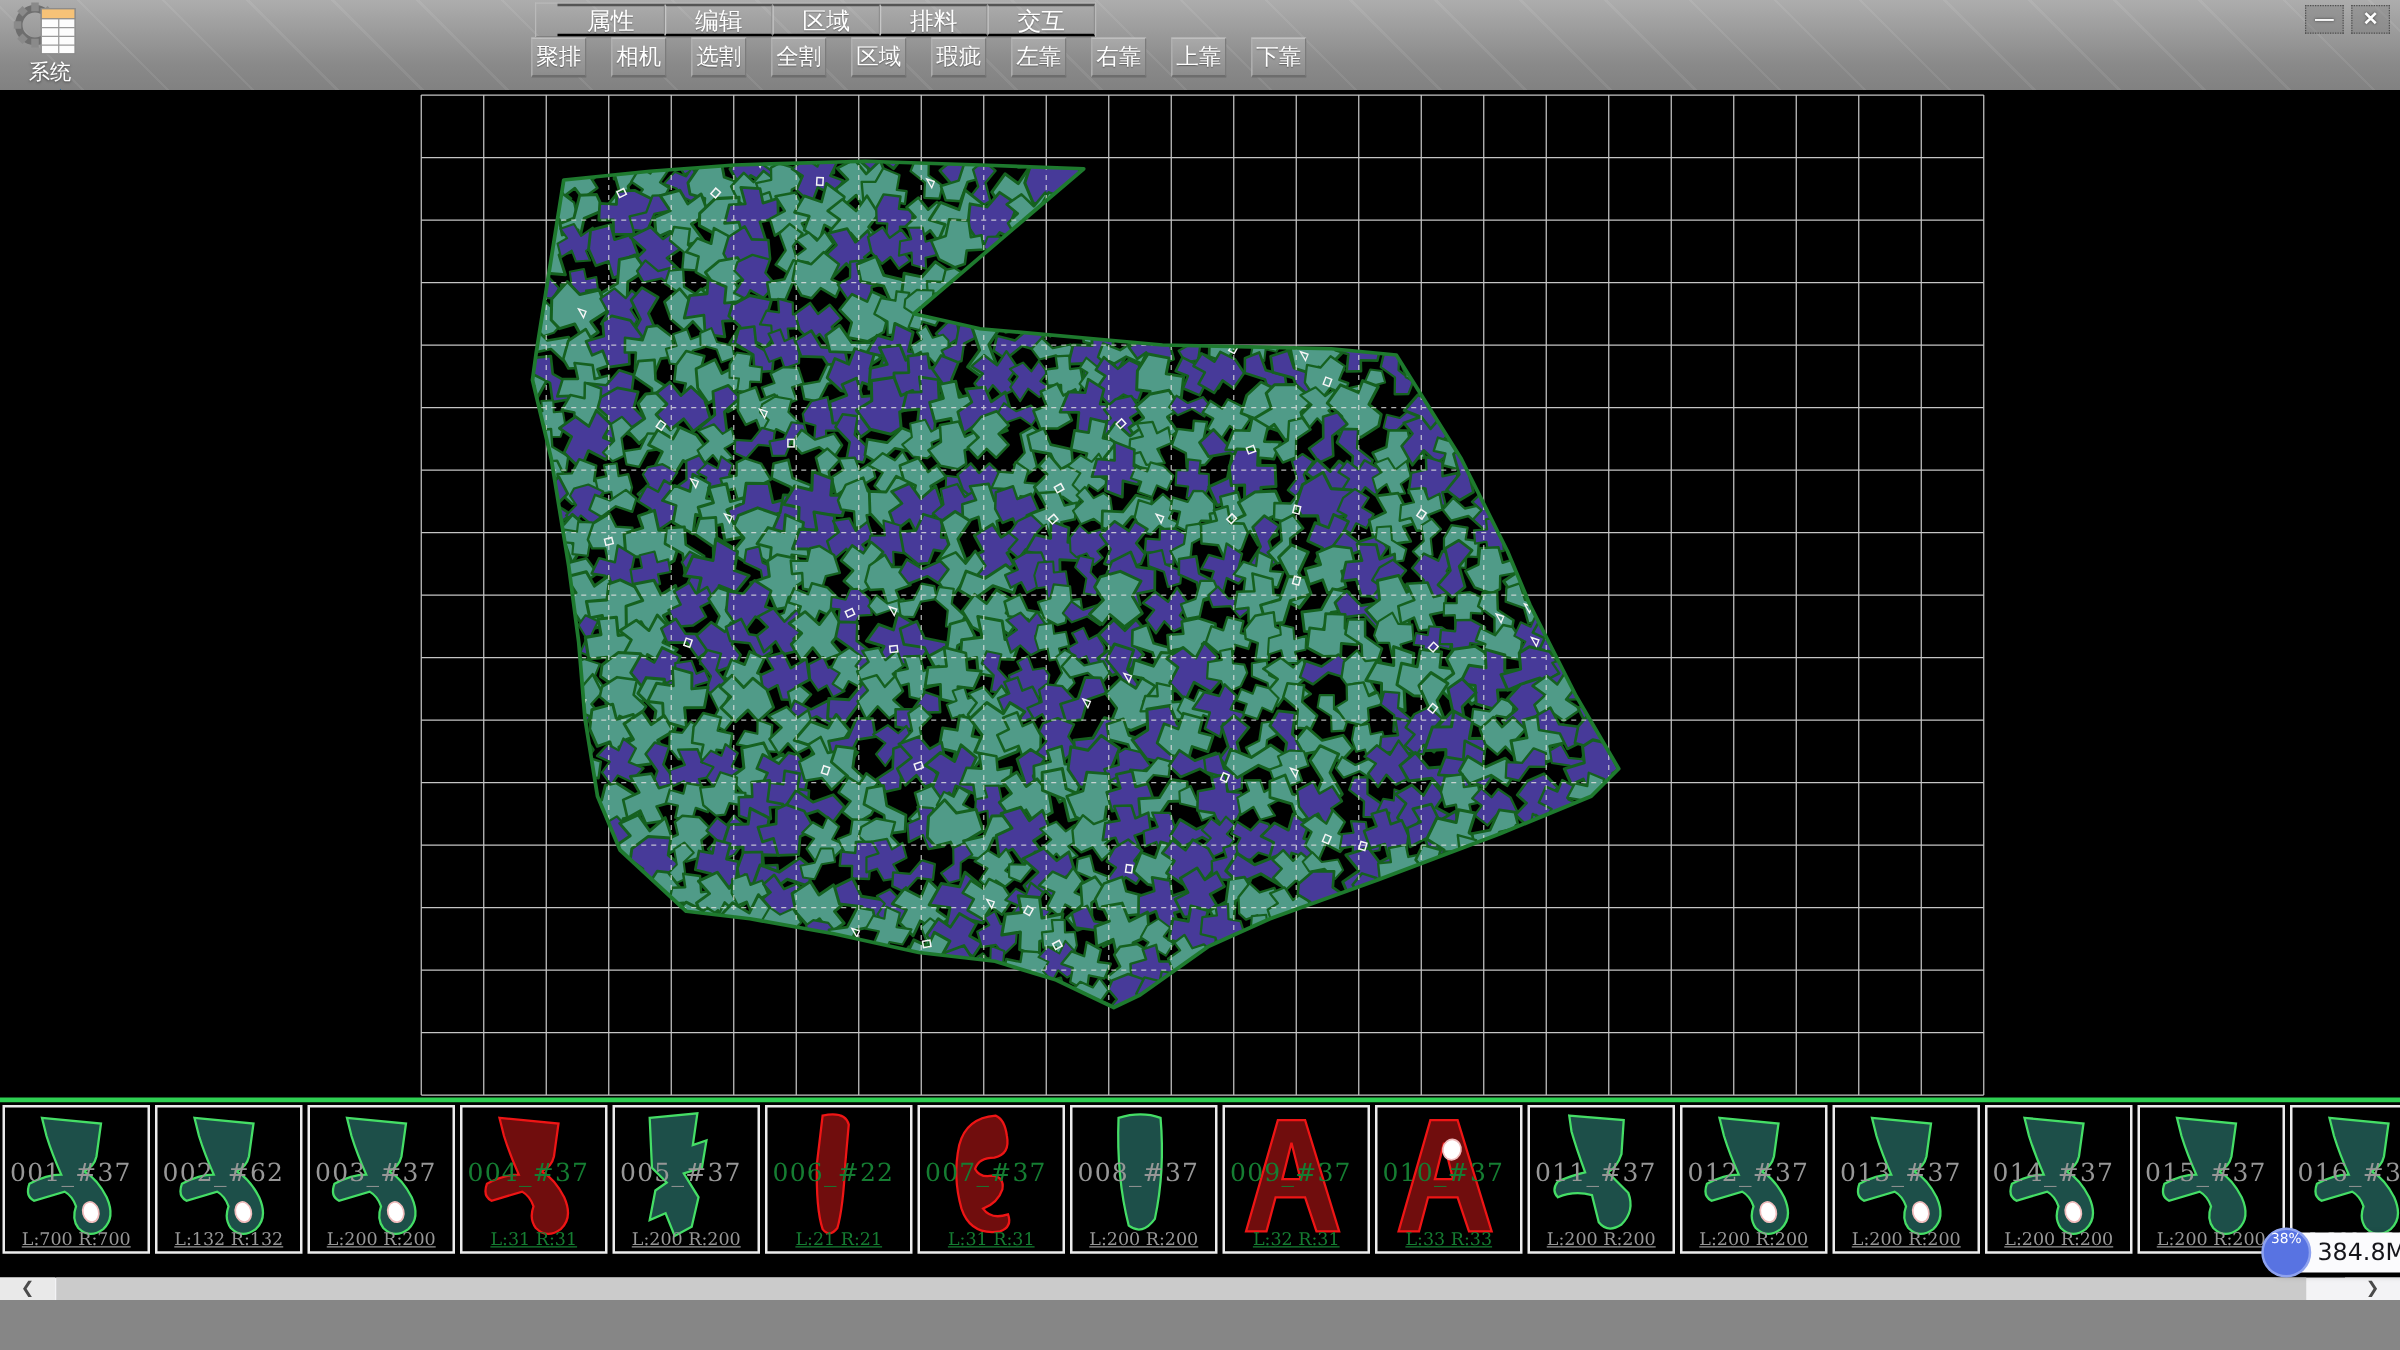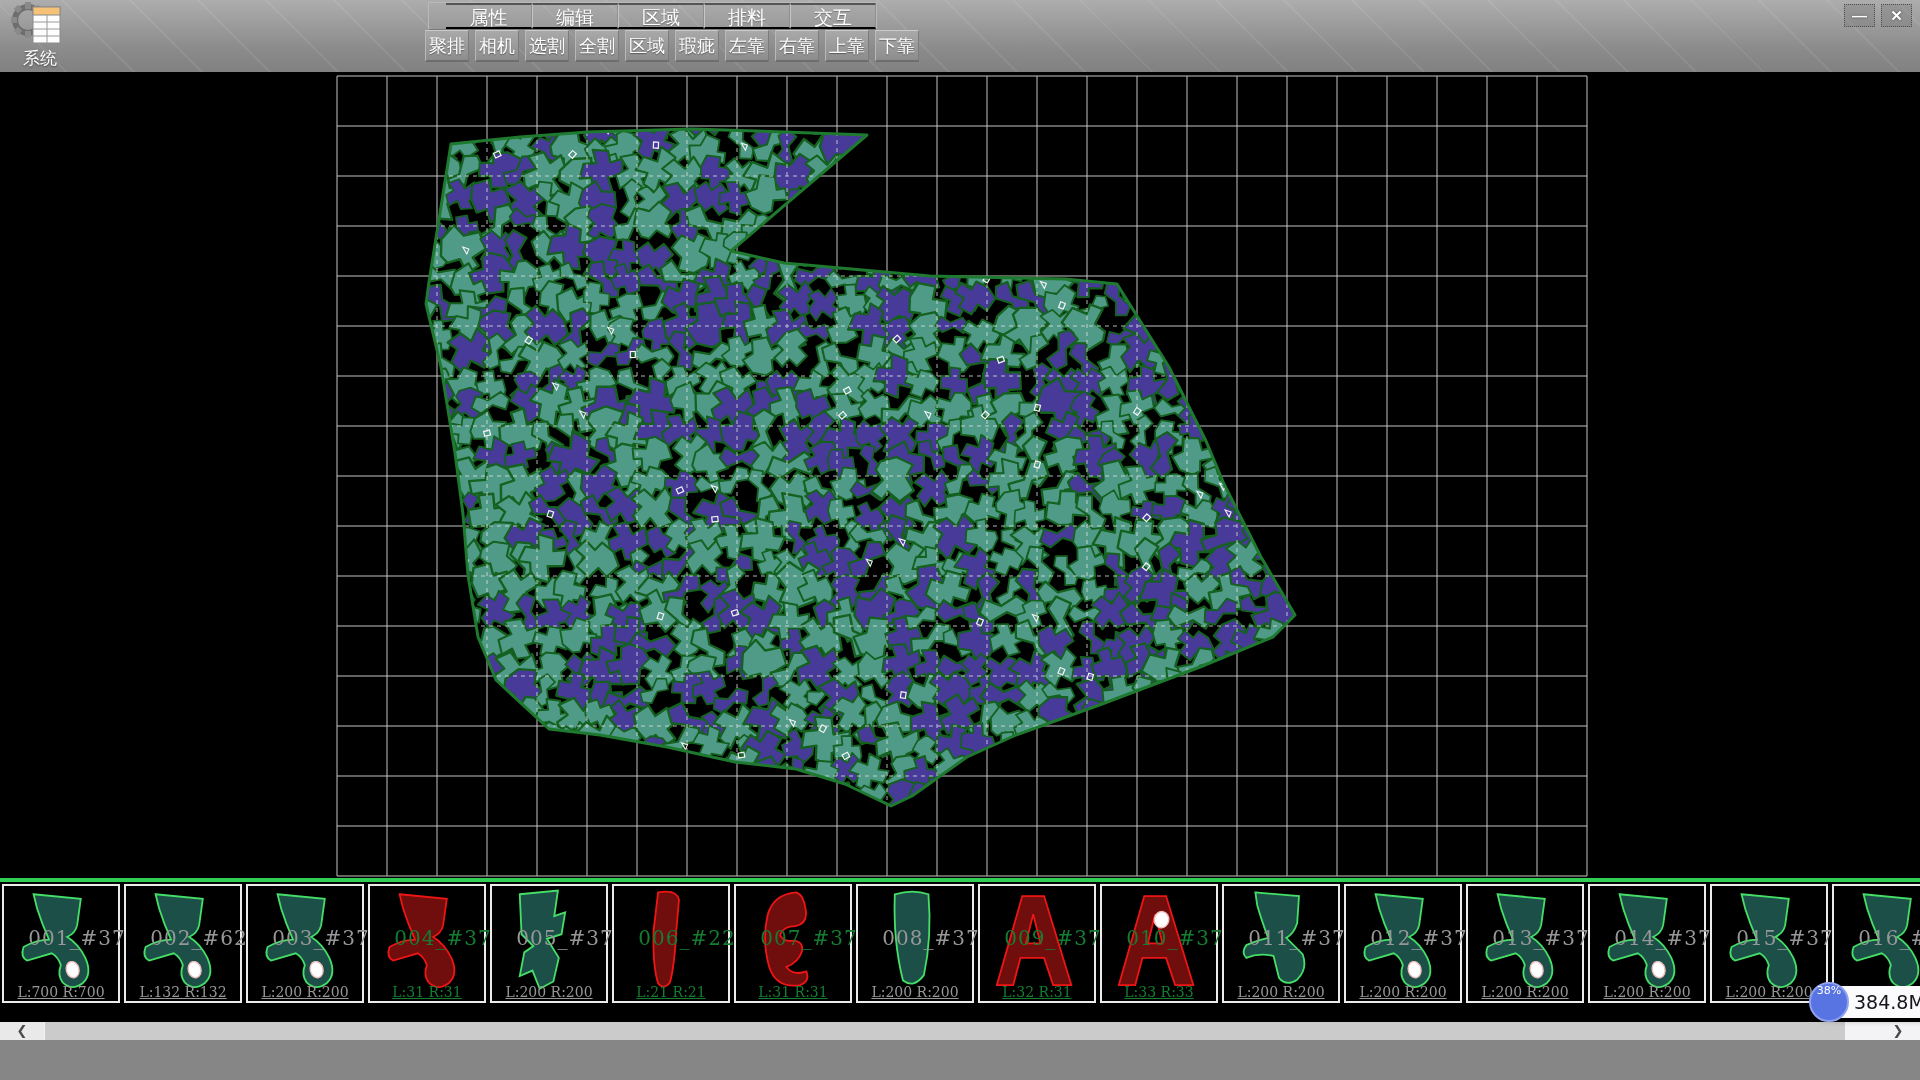--- a/index.html
+++ b/index.html
@@ -18,21 +18,21 @@
   .bigtab .lbl{font-size:17px;color:#fff;line-height:20px;text-shadow:0 1px 2px rgba(0,0,0,.5);}
   .bigtab.active{background:linear-gradient(#fdfdfd,#ececec);}
   .bigtab.active .lbl{color:#9c9c9c;text-shadow:none;}
 
   .menu-row{position:absolute;left:428px;top:2px;display:flex;height:26px;
     border:1px solid #b9b9b9;border-bottom-color:#787878;box-sizing:content-box;padding-left:17px;}
   .menu-btn{width:86px;text-align:center;color:#fff;font-size:19px;line-height:26px;
     border-right:1px solid #8f8f8f;border-left:1px solid #c6c6c6;cursor:pointer;
     text-shadow:0 1px 1px rgba(0,0,0,.35);background:transparent;padding:0;}
   .menu-btn:first-child{border-left:none;}
-  .tool-row{position:absolute;left:425px;top:30px;display:flex;gap:6px;}
+  .tool-row{position:absolute;left:425px;top:30px;display:flex;gap:20px;}
   .tool-btn{width:44px;height:32px;box-sizing:border-box;cursor:pointer;
     background:linear-gradient(#a9a9a9,#8d8d8d);
     border-top:1px solid #cacaca;border-left:1px solid #b8b8b8;
     border-bottom:2px solid #6d6d6d;border-right:1px solid #7b7b7b;
     color:#fff;font-size:18px;line-height:28px;text-align:center;
     text-shadow:0 1px 1px rgba(0,0,0,.4);padding:0;font-family:inherit;}
   .winctl{position:absolute;right:8px;top:4px;display:flex;gap:6px;}
   .winbtn{width:31px;height:23px;background:rgba(105,105,105,.30);border:1px dotted #4e4e4e;
     color:#fff;font-size:15px;font-weight:bold;text-align:center;line-height:20px;
     cursor:pointer;text-shadow:0 0 2px #333;padding:0;}
@@ -40,21 +40,21 @@
   
   .canvas{position:absolute;top:72px;left:0;width:1920px;height:806px;background:#000;}
 
   
   .greenline{position:absolute;top:878px;left:0;width:1920px;height:4px;background:#2ecf52;}
   .strip{position:absolute;top:882px;left:0;width:1920px;height:122px;background:#000;
     display:flex;align-items:flex-start;padding:2px 0 0 2px;box-sizing:border-box;overflow:hidden;}
   .tile{position:relative;flex:0 0 114px;height:115px;margin-right:4px;
     border:2px solid #ececec;background:#000;cursor:pointer;}
   .tile svg{position:absolute;left:1px;top:1px;width:108px;height:109px;}
-  .tile .mid{position:absolute;top:40px;left:16px;width:100%;text-align:center;
+  .tile .mid{position:absolute;top:40px;left:4px;width:100%;text-align:left;
     font-family:"DejaVu Serif","Liberation Serif",serif;font-size:20px;letter-spacing:1px;pointer-events:none;}
   .tile .cnt{position:absolute;bottom:1px;left:0;width:100%;text-align:center;
     font-family:"DejaVu Serif","Liberation Serif",serif;font-size:14px;pointer-events:none;text-decoration:underline;}
   .lab-gray{color:#979797;}
   .lab-green{color:#157d32;}
 
   
   .badge{position:absolute;left:1812px;top:986px;height:32px;z-index:6;background:#fbfbfd;
     border-radius:16px;display:flex;align-items:center;padding:0 13px 0 42px;
     box-shadow:0 2px 6px rgba(0,0,0,.35);}

